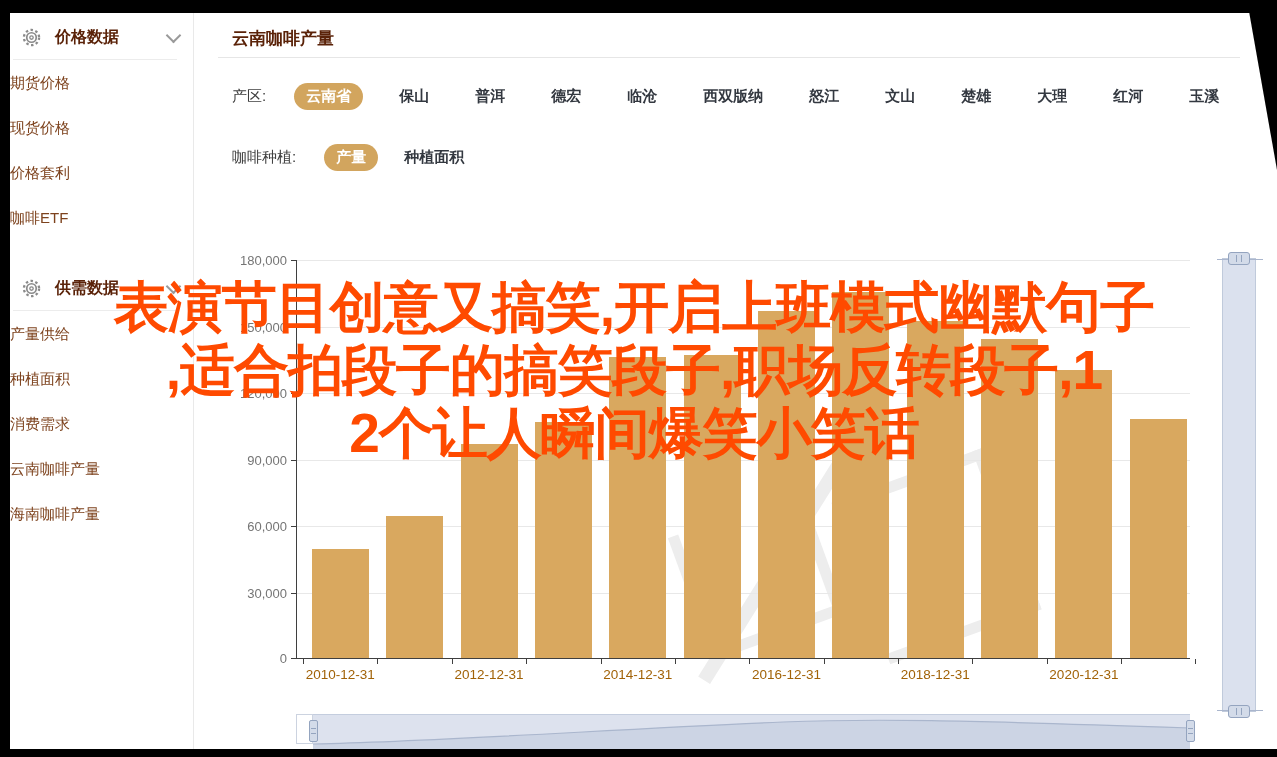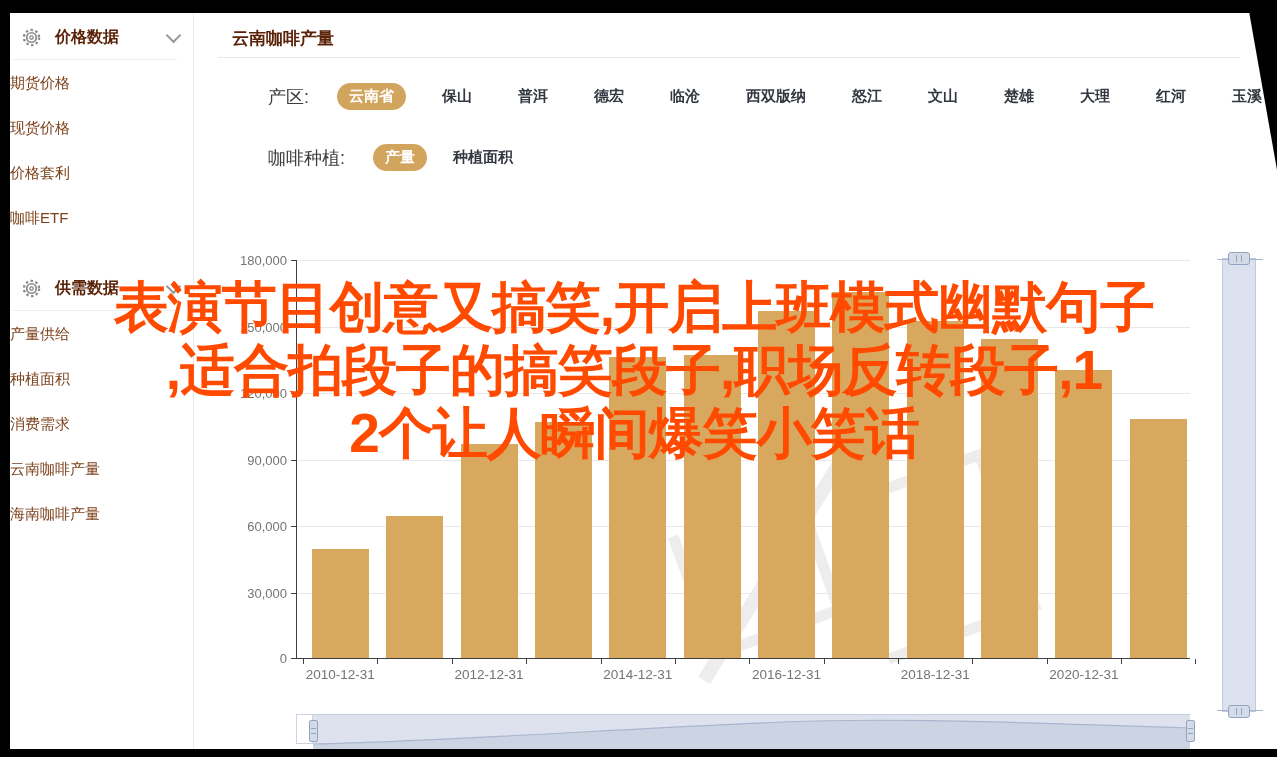--- a/index.html
+++ b/index.html
@@ -27,37 +27,37 @@
   .chev{width:9px;height:9px;border-right:2px solid #9a9a9a;border-bottom:2px solid #9a9a9a;
     transform:rotate(45deg);margin-top:-4px;flex:0 0 auto;}
   .side-divider{height:1px;background:#ececec;margin:4px 16px 0 3px;}
   .side-item{height:45px;line-height:45px;font-size:15px;color:#7d421d;cursor:pointer;}
   
   .page-title{position:absolute;left:232px;top:27px;font-size:17px;font-weight:bold;color:#5a2208;}
   .title-divider{position:absolute;left:218px;top:57px;width:1022px;height:1px;background:#e6e6e6;}
   .filter-row{position:absolute;left:232px;display:flex;align-items:center;}
   .filter-row.r1{top:83px;}
   .filter-row.r2{top:144px;}
-  .filter-label{font-size:18px;color:#3d3d3d;margin-right:28px;margin-left:36px;}
+  .filter-label{font-size:15px;color:#3d3d3d;margin-right:28px;}
   .pill{background:#d2a55e;color:#fff;font-size:15px;padding:4px 12px;border-radius:15px;
     font-weight:600;cursor:pointer;}
   .opt{font-size:15px;font-weight:600;color:#333840;cursor:pointer;}
   .r1 .opts{display:flex;gap:46px;margin-left:36px;align-items:center;}
   .r2 .opts{display:flex;gap:30px;margin-left:26px;align-items:center;}
   
   #plot{position:absolute;left:296px;top:260px;width:894px;height:399px;}
   .gridline{position:absolute;left:0;width:100%;height:1px;background:#e8e8e8;}
   .yaxis-line{position:absolute;left:0;top:0;width:1px;height:100%;background:#3f3f3f;}
   .xaxis-line{position:absolute;left:0;bottom:0;width:100%;height:1px;background:#3f3f3f;}
   .ytick{position:absolute;left:-5px;width:5px;height:1px;background:#3f3f3f;}
   .xtick{position:absolute;bottom:-5px;width:1px;height:5px;background:#3f3f3f;}
   .ylabel{position:absolute;right:100%;margin-right:9px;transform:translateY(-50%);
     font-size:13px;color:#757575;white-space:nowrap;}
   .xlabel{position:absolute;top:100%;margin-top:8px;transform:translateX(-50%);
-    font-size:13.5px;color:#737373;white-space:nowrap;}
+    font-size:13.5px;color:#a16207;white-space:nowrap;}
   .bar{position:absolute;bottom:1px;background:#d9a85f;}
   
   .bg-mark{position:absolute;border:11px solid #ededed;transform:rotate(-20deg);}
   .bg-mark.m1{left:560px;top:210px;width:150px;height:150px;border-left:none;}
   .bg-mark.m2{left:390px;top:250px;width:120px;height:120px;border-top:none;}
   .bg-line{position:absolute;left:470px;top:180px;width:14px;height:260px;background:#ededed;
     transform:rotate(32deg);}
   
   .watermark{position:absolute;left:12px;top:276px;width:1244px;text-align:center;
     font-size:55px;line-height:63px;font-weight:800;color:#ff4a00;letter-spacing:-1px;

